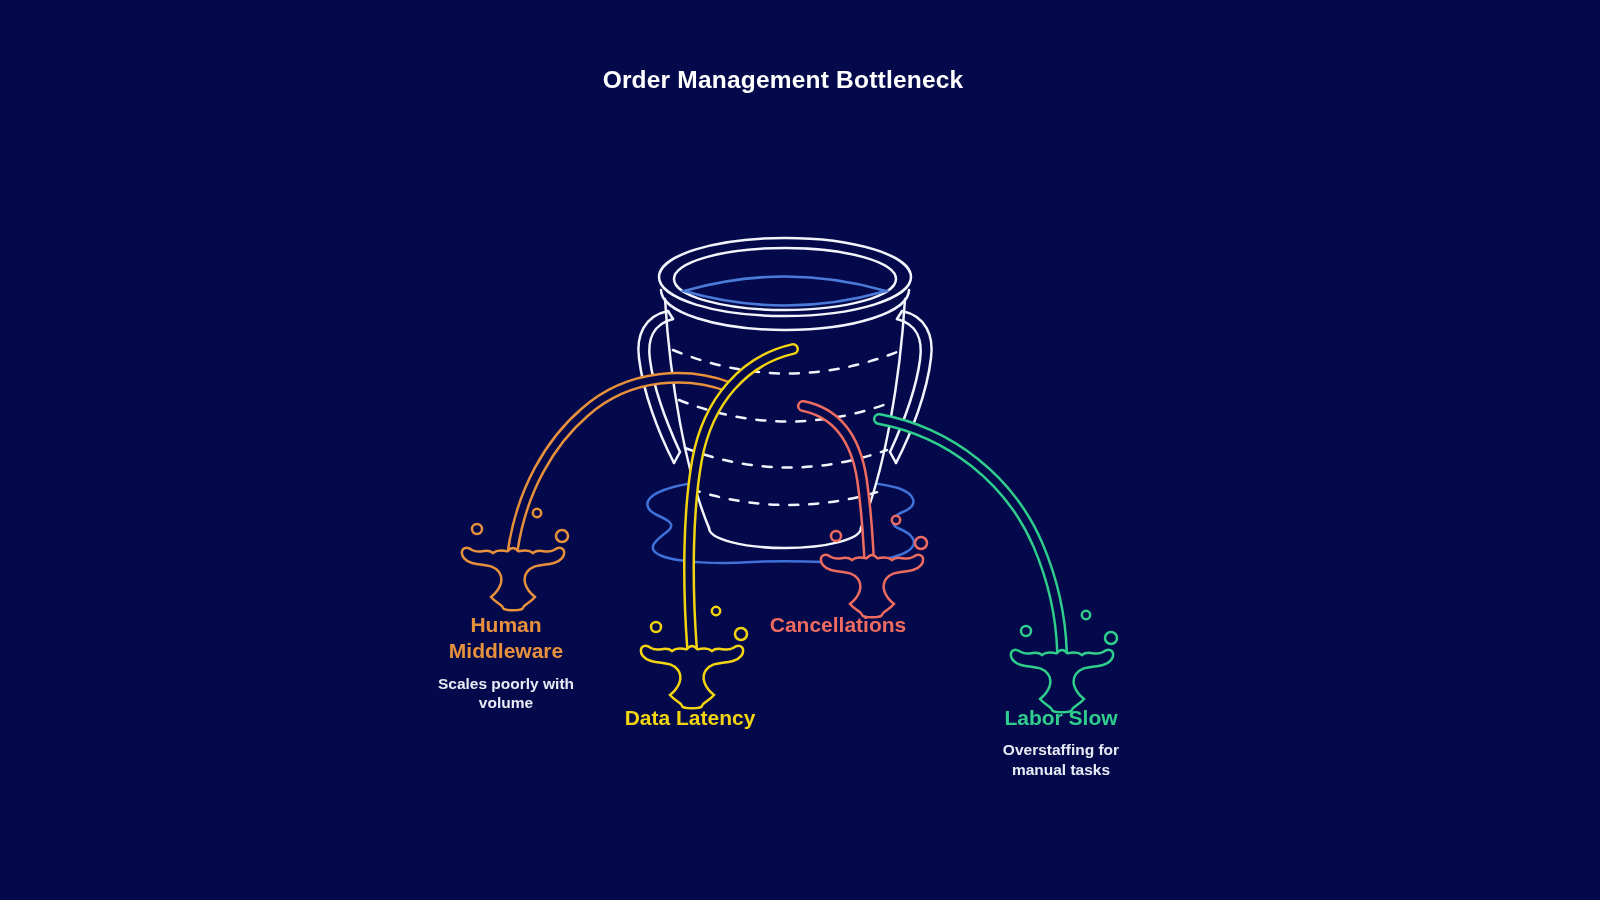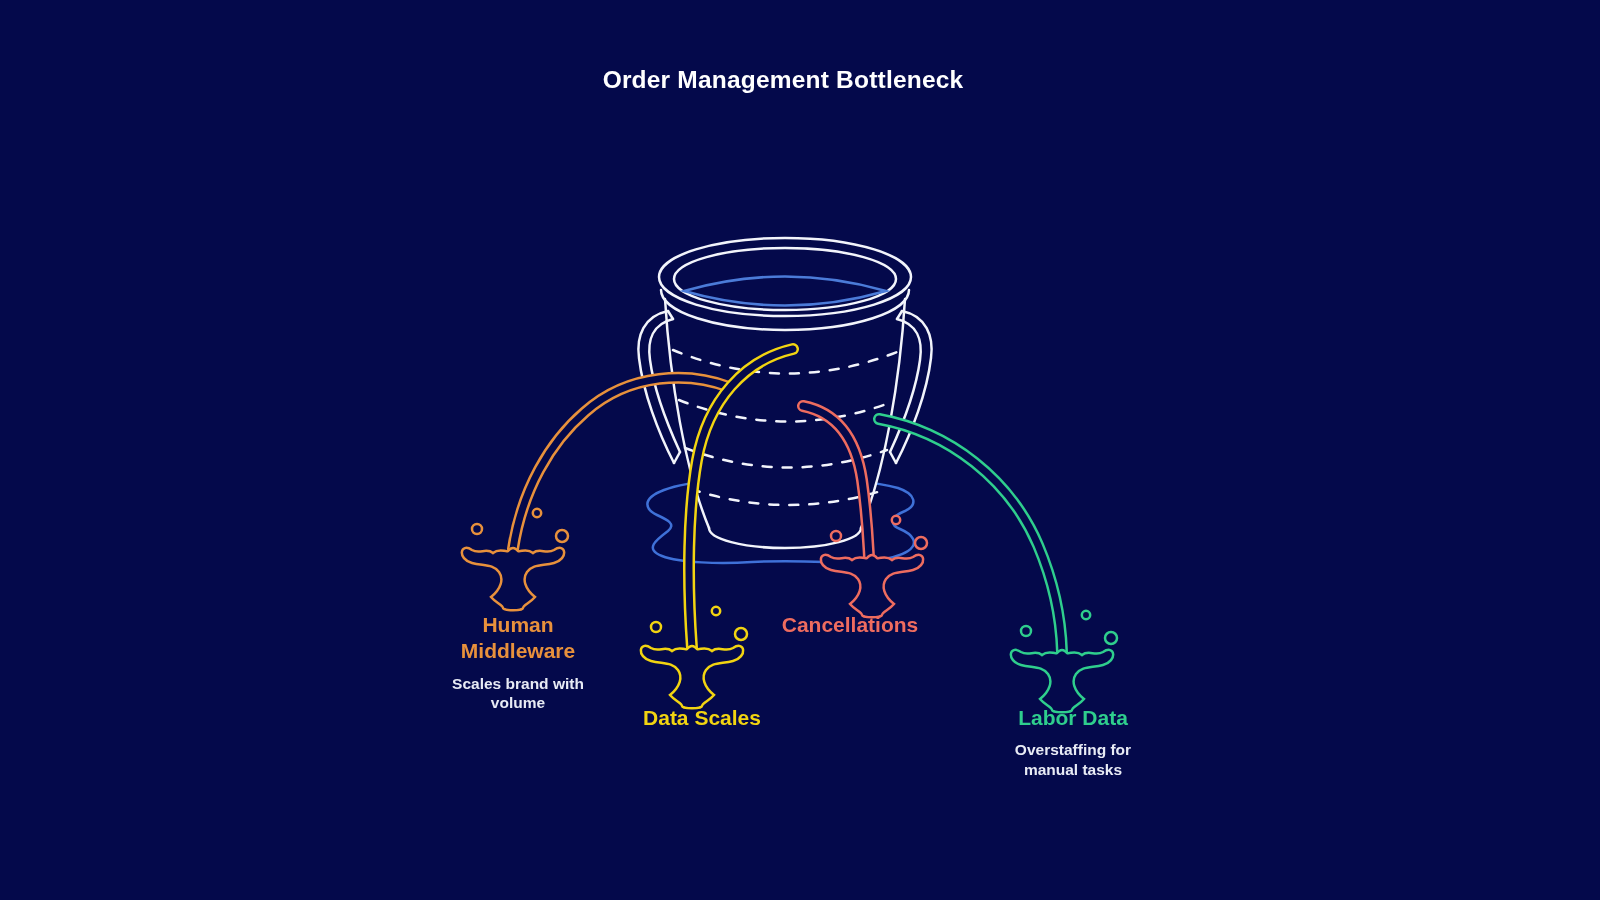--- a/index.html
+++ b/index.html
@@ -27,21 +27,20 @@
     white-space: nowrap;
     text-align: center;
   }
   .diagram-svg {
     position: absolute;
     inset: 0;
   }
   .leak {
     position: absolute;
     text-align: center;
-    margin-left: 12px;
   }
   .leak-title {
     font-size: 21px;
     font-weight: 700;
     line-height: 1.25;
   }
   .leak-desc {
     margin-top: 9px;
     font-size: 15.5px;
     font-weight: 600;
@@ -160,29 +159,29 @@
     </g>
 
     <use href="#splash-template" x="513" y="553" stroke-width="2.5" stroke-linecap="round" stroke="#E8913C" fill="#04094B"></use>
     <use href="#splash-template" x="692" y="651" stroke-width="2.5" stroke-linecap="round" stroke="#F2D411" fill="#04094B"></use>
     <use href="#splash-template" x="872" y="560" stroke-width="2.5" stroke-linecap="round" stroke="#EE6C5F" fill="#04094B"></use>
     <use href="#splash-template" x="1062" y="655" stroke-width="2.5" stroke-linecap="round" stroke="#2FCE8D" fill="#04094B"></use>
   </svg>
 
   <div class="leak leak-hm">
     <div class="leak-title" style="color: rgb(232, 145, 60);">Human Middleware</div>
-    <div class="leak-desc">Scales brand with volume</div>
+    <div class="leak-desc">Scales poorly with volume</div>
   </div>
 
   <div class="leak leak-dl">
-    <div class="leak-title" style="color: rgb(242, 212, 17);">Data Scales</div>
+    <div class="leak-title" style="color: rgb(242, 212, 17);">Data Latency</div>
   </div>
 
   <div class="leak leak-ca">
     <div class="leak-title" style="color: rgb(238, 108, 95);">Cancellations</div>
   </div>
 
   <div class="leak leak-lc">
-    <div class="leak-title" style="color: rgb(47, 206, 141);">Labor Data</div>
+    <div class="leak-title" style="color: rgb(47, 206, 141);">Labor Slow</div>
     <div class="leak-desc">Overstaffing for manual tasks</div>
   </div>
 
 </div>
 
 </body></html>

